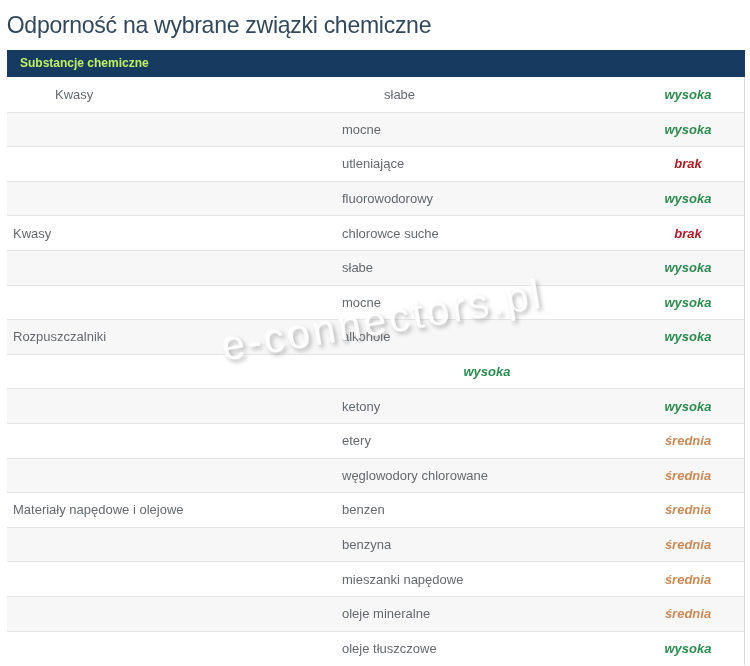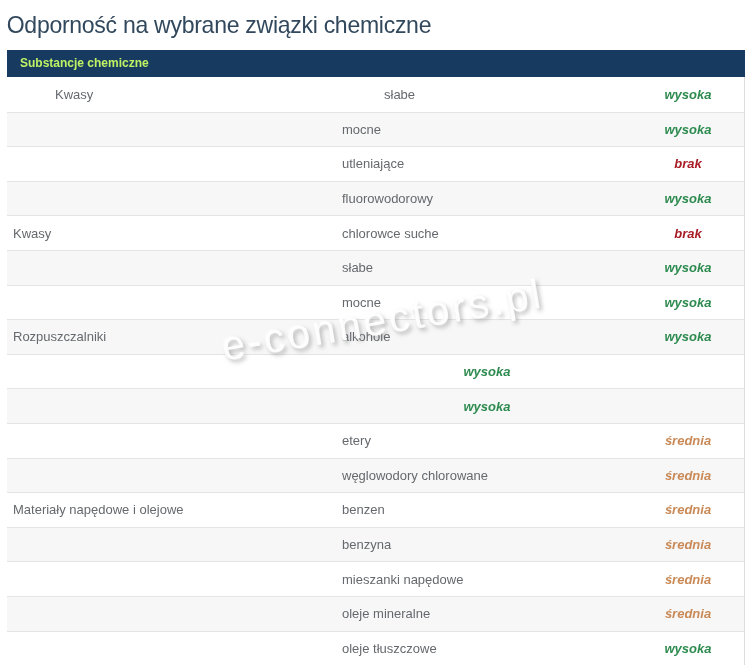--- a/index.html
+++ b/index.html
@@ -124,20 +124,21 @@
         <div class="cell-category">Rozpuszczalniki</div>
         <div class="cell-substance">alkohole</div>
         <div class="cell-rating lv-high">wysoka</div>
       </div>
       <div class="row">
         <div class="cell-category"></div>
         <div class="cell-rating lv-high">wysoka</div>
       </div>
       <div class="row">
         <div class="cell-category"></div>
+        <div class="cell-substance">ketony</div>
         <div class="cell-rating lv-high">wysoka</div>
       </div>
       <div class="row">
         <div class="cell-category"></div>
         <div class="cell-substance">etery</div>
         <div class="cell-rating lv-medium">średnia</div>
       </div>
       <div class="row">
         <div class="cell-category"></div>
         <div class="cell-substance">węglowodory chlorowane</div>

